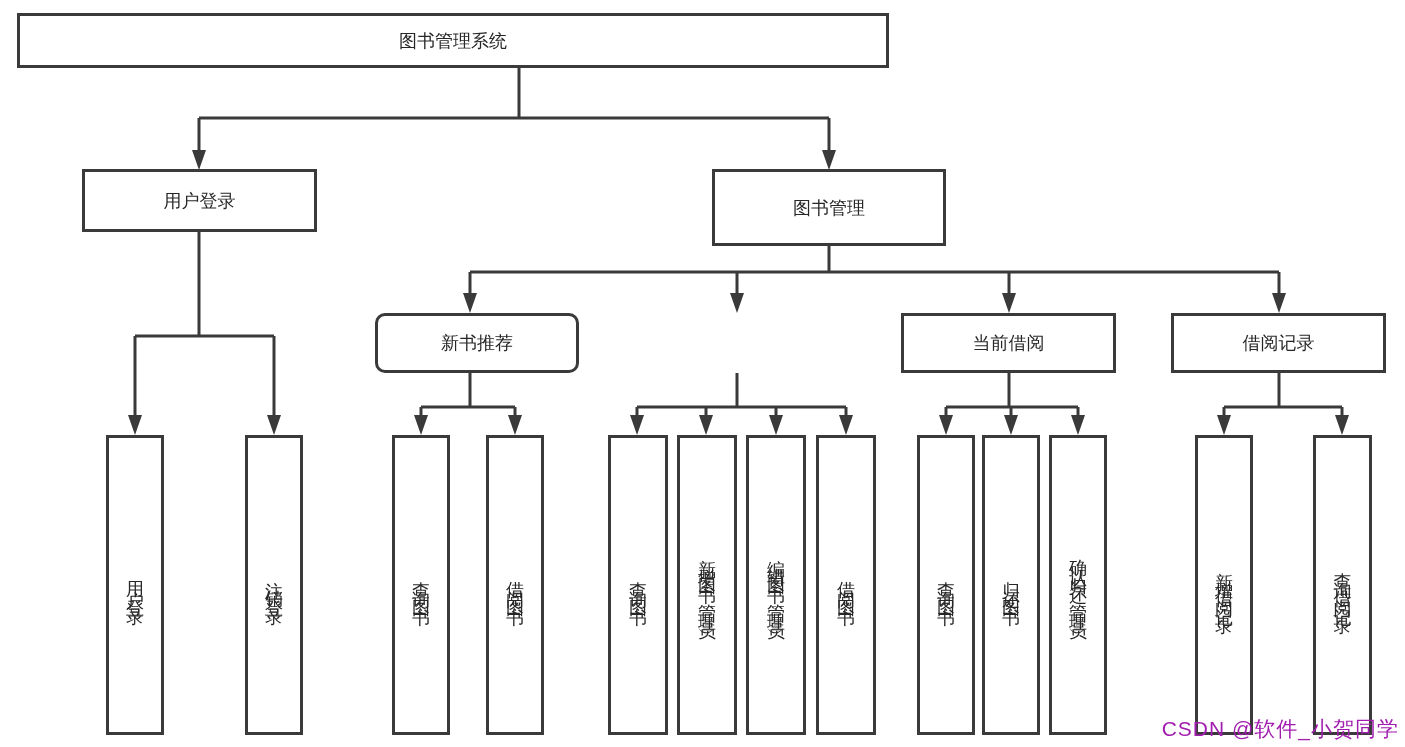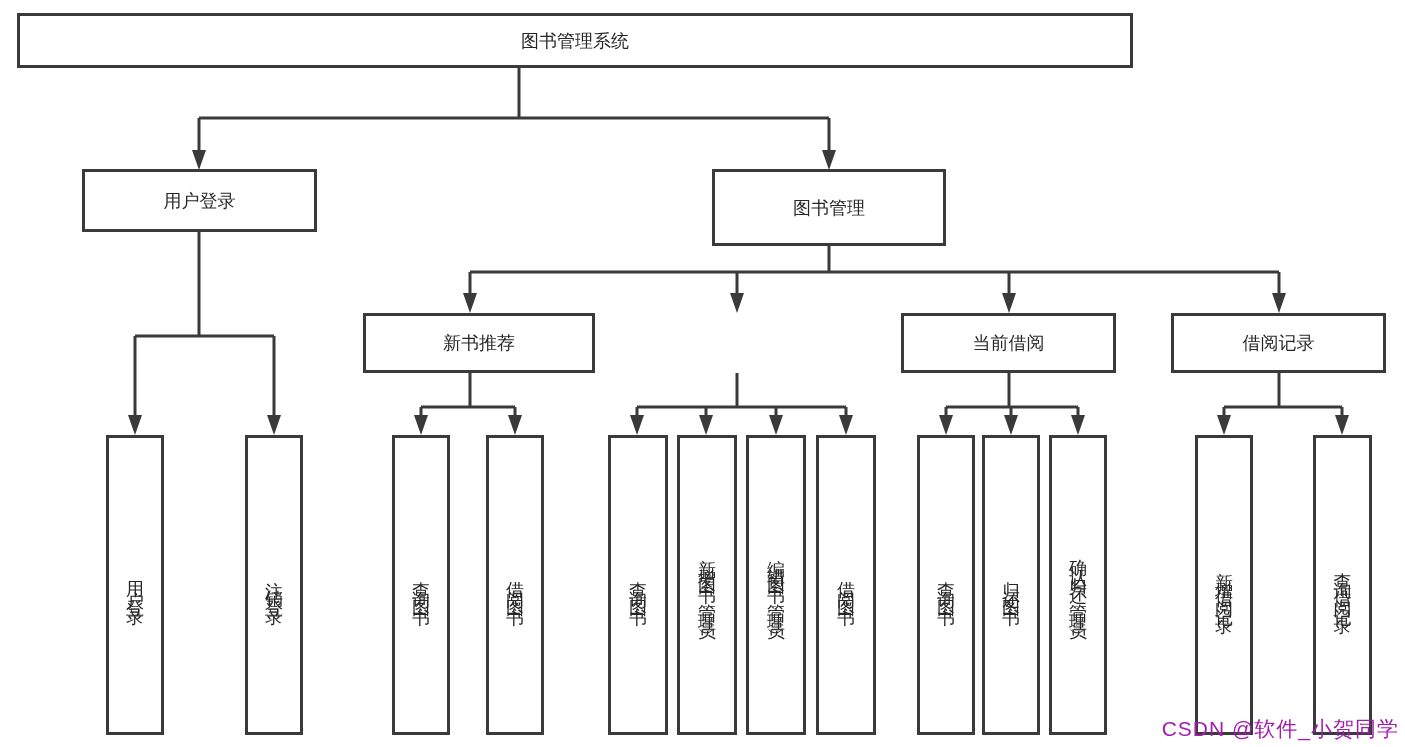--- a/index.html
+++ b/index.html
@@ -77,32 +77,32 @@
              M699 415 L713 415 L706 435 Z
              M769 415 L783 415 L776 435 Z
              M839 415 L853 415 L846 435 Z
              M939 415 L953 415 L946 435 Z
              M1004 415 L1018 415 L1011 435 Z
              M1071 415 L1085 415 L1078 435 Z
              M1217 415 L1231 415 L1224 435 Z
              M1335 415 L1349 415 L1342 435 Z"></path>
   </svg>
 
-  <div class="box" style="left:17px; top:13px; width:1116px; height:55px;">
+  <div class="box" style="left:17px; top:13px; width:872px; height:55px;">
     <span>图书管理系统</span>
   </div>
 
   <div class="box" style="left:82px; top:169px; width:235px; height:63px;">
     <span>用户登录</span>
   </div>
   <div class="box" style="left:712px; top:169px; width:234px; height:77px;">
     <span>图书管理</span>
   </div>
 
-  <div class="box" style="left:363px; top:313px; width:232px; height:60px;">
+  <div class="box" style="left:375px; top:313px; width:204px; height:60px;border-radius:10px;">
     <span>新书推荐</span>
   </div>
   <div class="box" style="left:1171px; top:313px; width:215px; height:60px;">
     <span>借阅记录</span>
   </div>
   <div class="box" style="left:901px; top:313px; width:215px; height:60px;">
     <span>当前借阅</span>
   </div>
 
   <div class="box leaf" style="left:106px; top:435px; width:58px; height:300px;">

